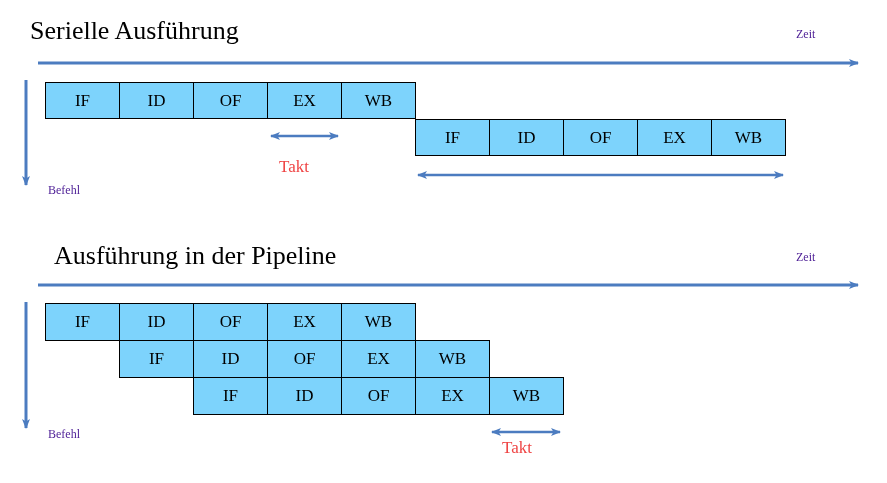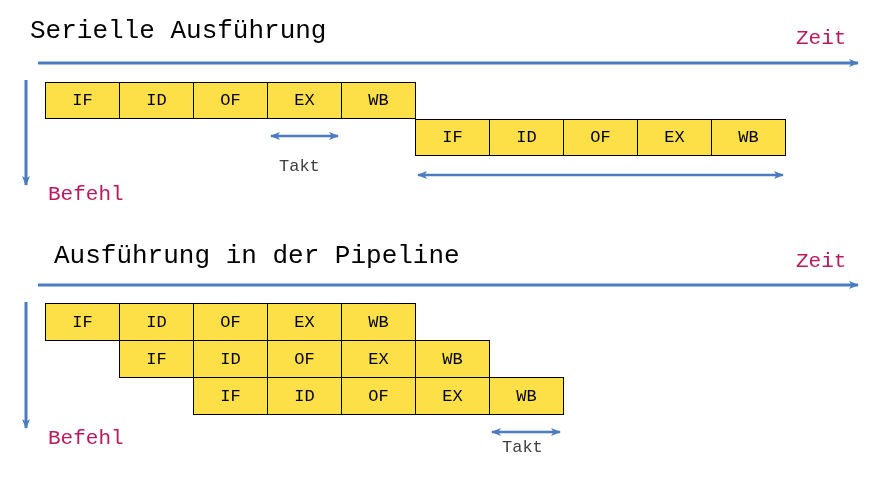--- a/index.html
+++ b/index.html
@@ -5,46 +5,46 @@
   html, body {
     margin: 0;
     padding: 0;
     background: #ffffff;
   }
   #canvas {
     position: relative;
     width: 887px;
     height: 483px;
     background: #ffffff;
-    font-family: Liberation Mono, monospace;
+    font-family: Liberation Serif, serif;
     overflow: hidden;
   }
   .section-title {
     position: absolute;
     font-size: 26px;
     color: #000000;
     white-space: nowrap;
     line-height: 1;
   }
   .axis-label {
     position: absolute;
-    font-size: 21px;
-    color: #be185d;
+    font-size: 12px;
+    color: #4c1d95;
     white-space: nowrap;
   }
   .annot-label {
     position: absolute;
     font-size: 17px;
-    color: #404040;
+    color: #ef4444;
     white-space: nowrap;
   }
   .stage-box {
     position: absolute;
     box-sizing: border-box;
-    background: #fde047;
+    background: #7dd3fc;
     border: 1px solid #000000;
     display: flex;
     align-items: center;
     justify-content: center;
     font-size: 17px;
     color: #000000;
   }
   .svg-layer {
     position: absolute;
     left: 0;

